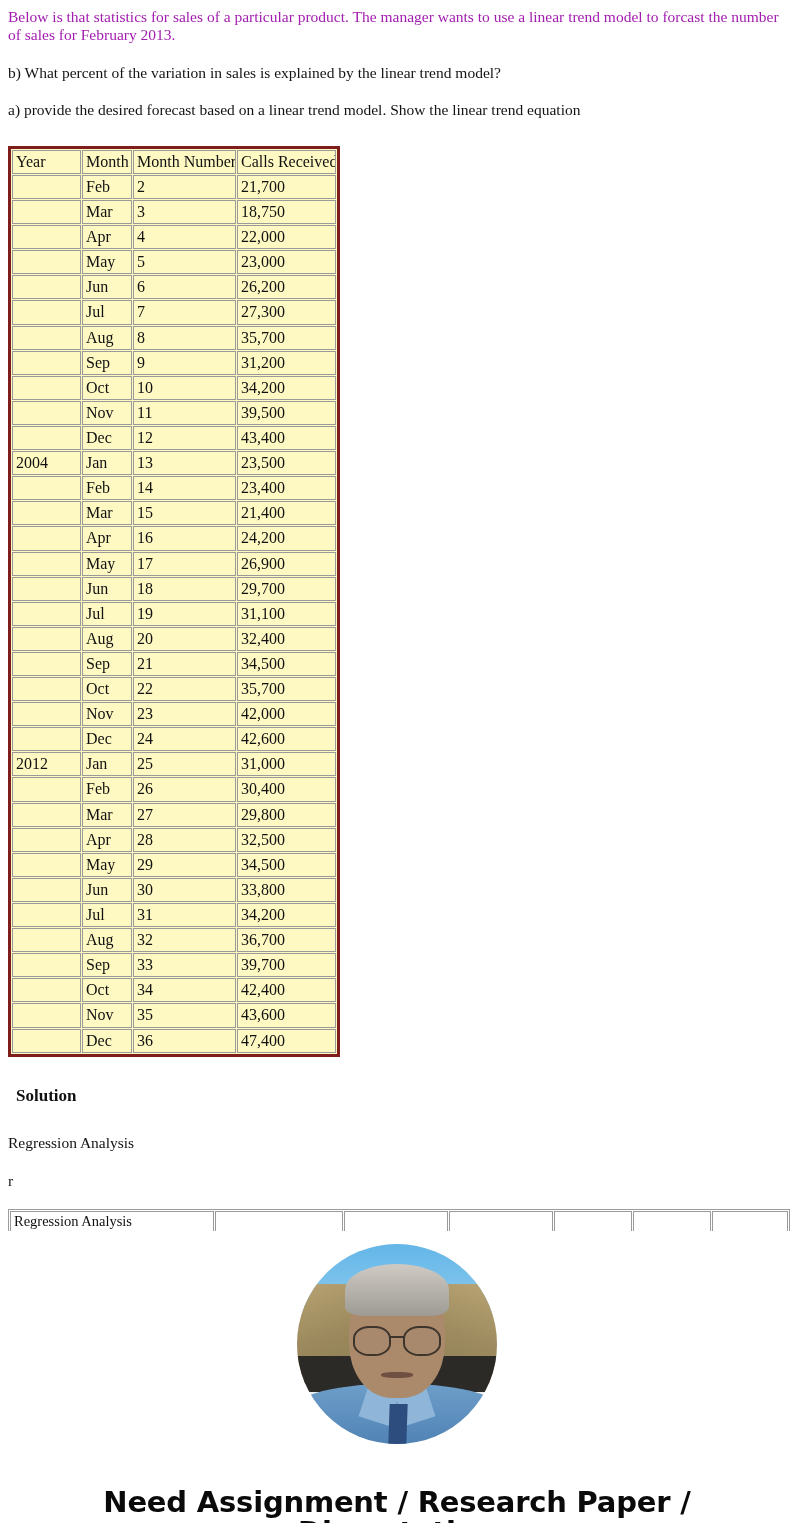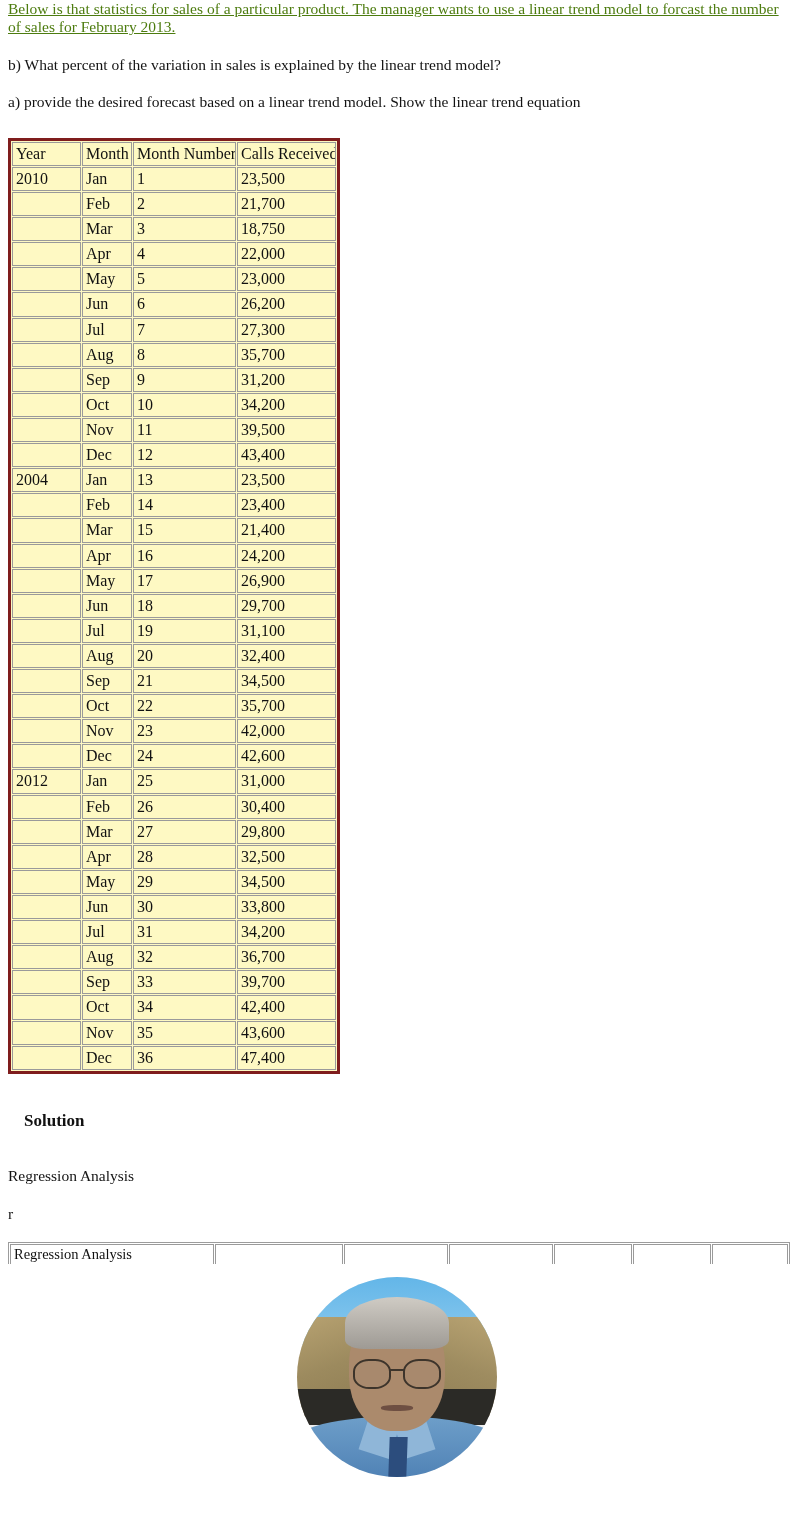--- a/index.html
+++ b/index.html
@@ -22,22 +22,22 @@
   }
 
   
   .question-block {
     padding: 0 8px;
   }
   .q-para {
     font-size: 15.5px;
     line-height: 1.18;
     margin: 0 0 0 0;
-    color: #4d7c0f;
-    text-decoration: underline;
+    padding-top: 8px;
+    color: #a21caf;
   }
   .q-item {
     font-size: 15.5px;
     line-height: 1.2;
     padding-top: 19px;
     color: #131313;
   }
 
   
   .table-wrap {
@@ -72,21 +72,21 @@
   col.c-num     { width: 103px; }
   col.c-calls   { width: 99px; }
 
   
   .solution-wrap {
     padding: 0 8px;
   }
   h2.solution-heading {
     font-size: 17px;
     font-weight: bold;
-    margin: 16px;
+    margin: 8px;
     padding-top: 21px;
     line-height: 1.2;
     font-family: "Liberation Serif", serif;
   }
   .sol-line {
     font-size: 15.5px;
     line-height: 1.2;
     padding-top: 20px;
     color: #131313;
   }
@@ -304,26 +304,20 @@
       </colgroup>
       <thead>
         <tr>
           <th>Year</th>
           <th>Month</th>
           <th>Month Number</th>
           <th>Calls Received</th>
         </tr>
       </thead>
       <tbody id="data-table-body">
-          <tr>
-            <td>2010</td>
-            <td>Jan</td>
-            <td>1</td>
-            <td>23,500</td>
-          </tr>
           <tr>
             <td></td>
             <td>Feb</td>
             <td>2</td>
             <td>21,700</td>
           </tr>
           <tr>
             <td></td>
             <td>Mar</td>
             <td>3</td>

